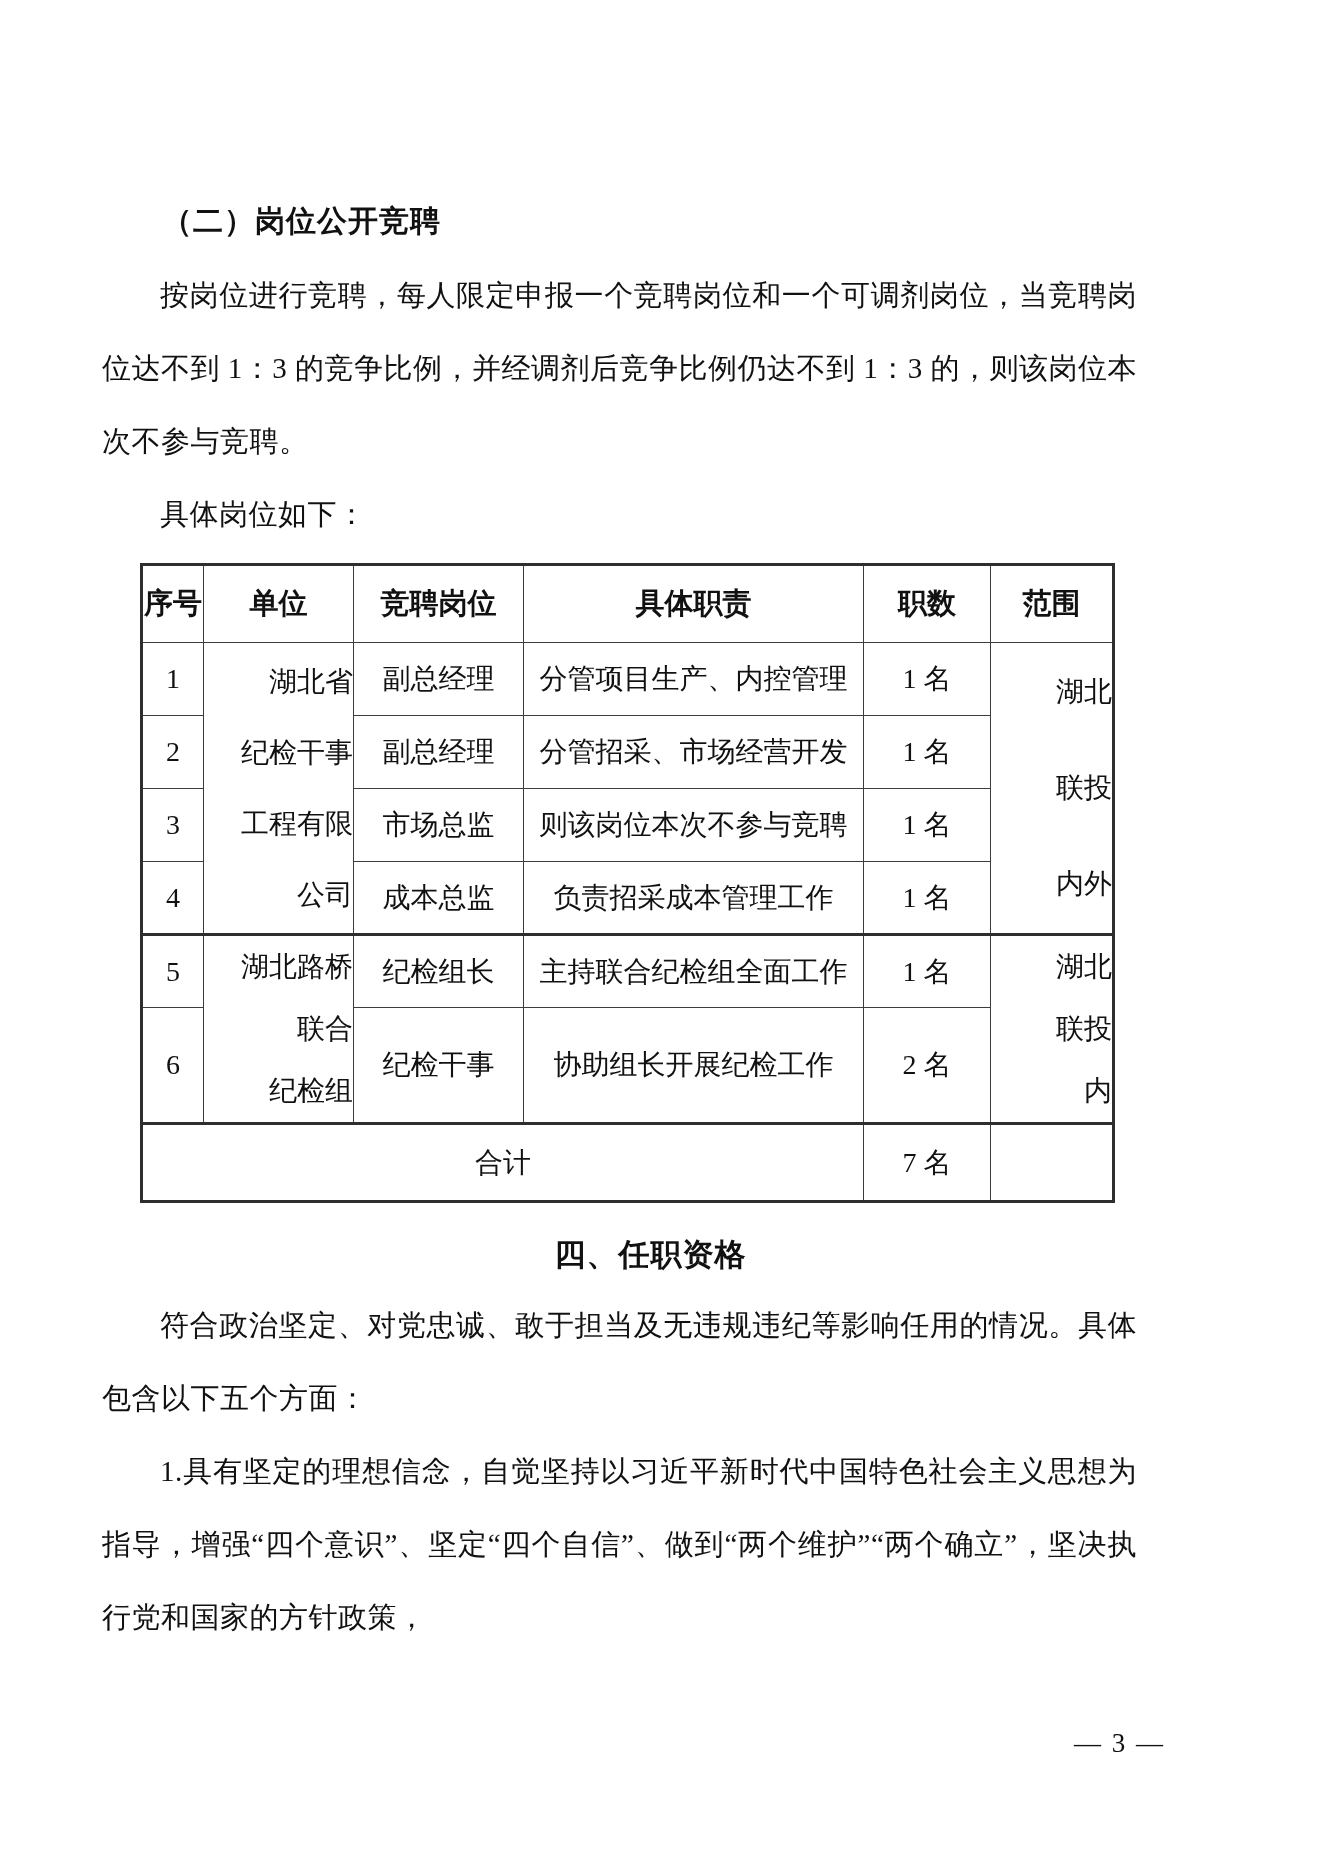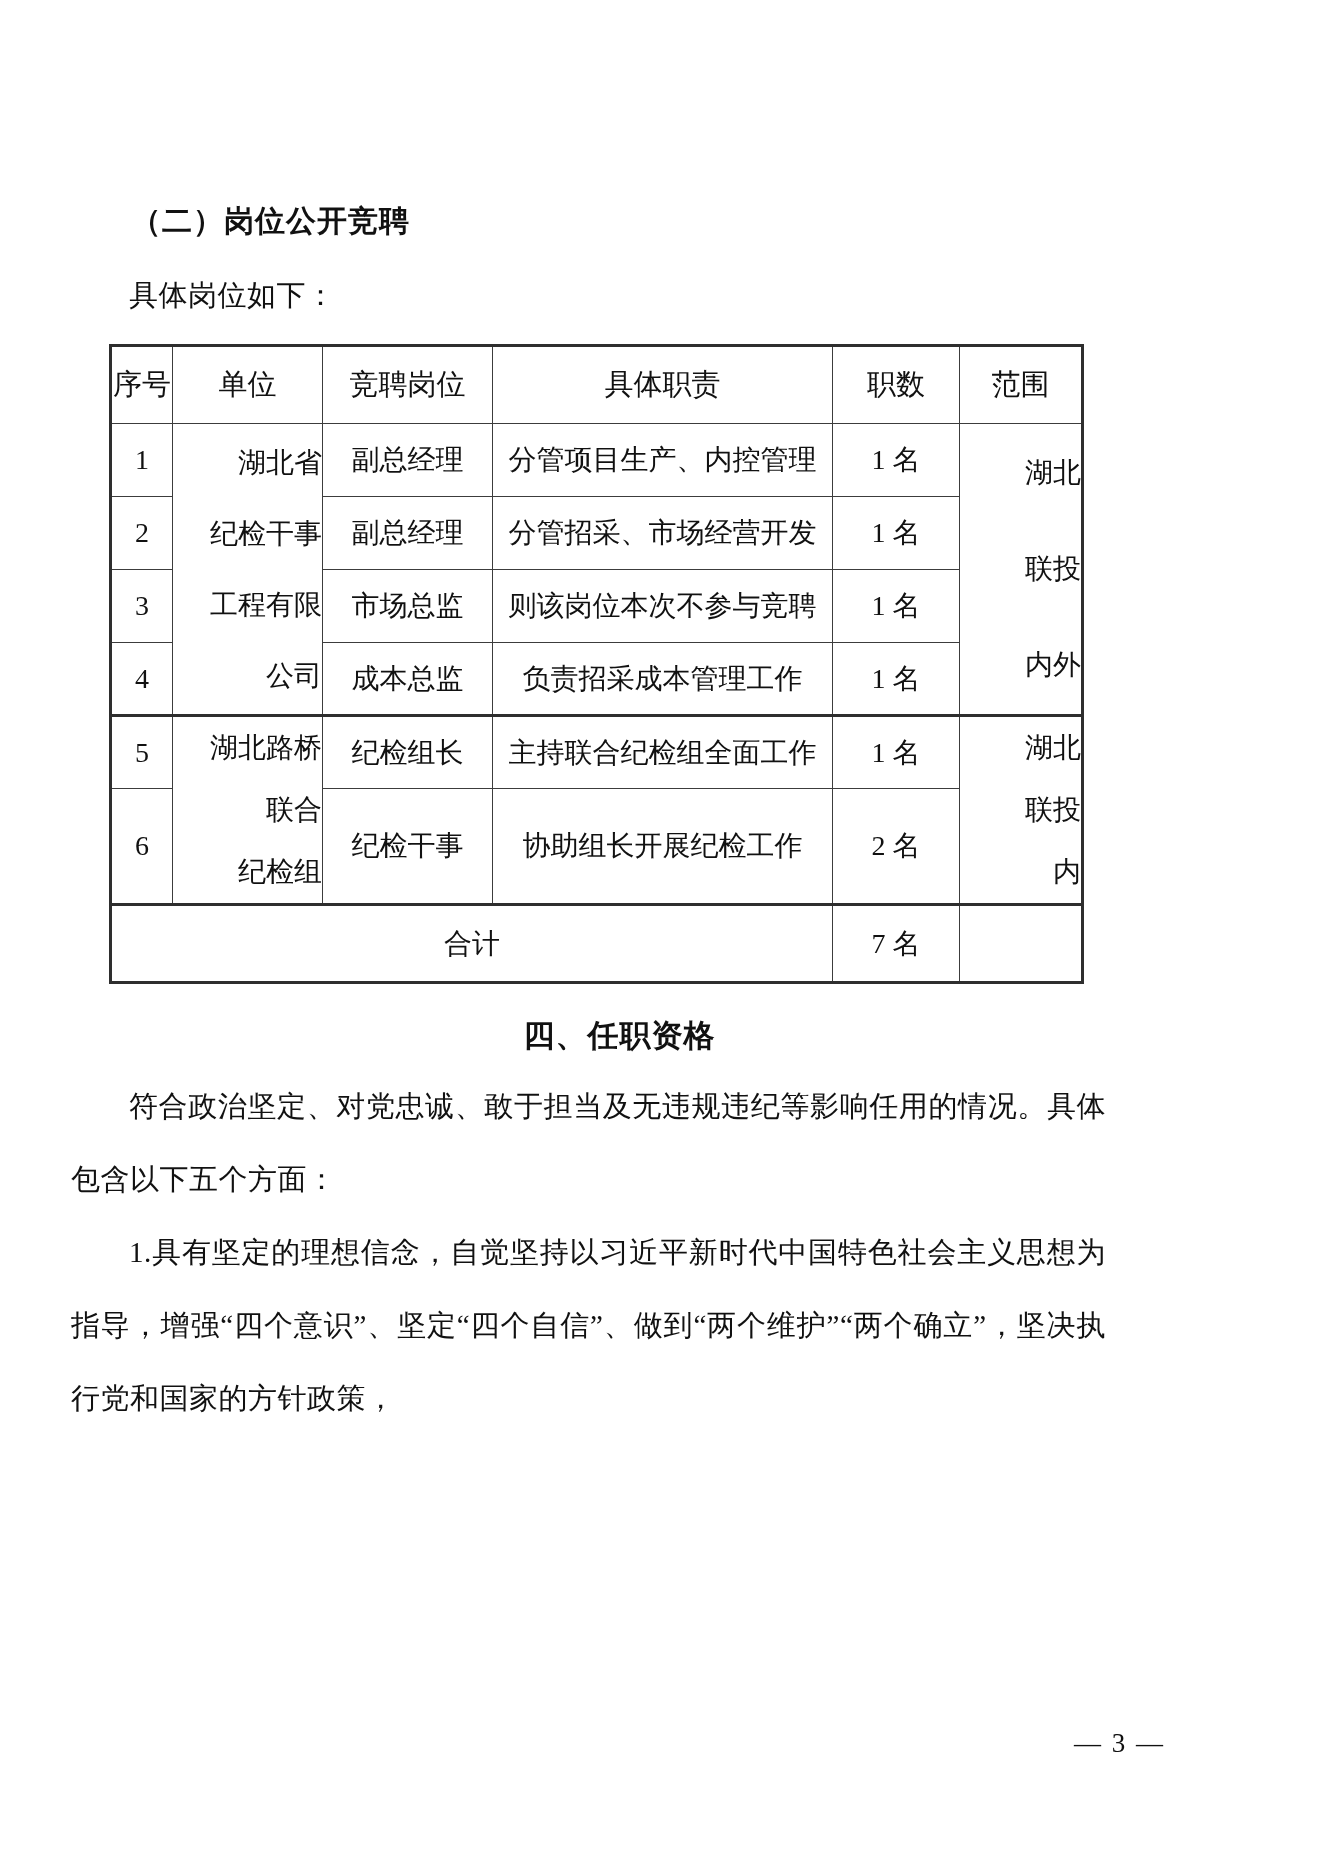--- a/index.html
+++ b/index.html
@@ -6,21 +6,21 @@
   .page {
     position: relative;
     width: 1323px;
     height: 1871px;
     margin: 0 auto;
     background: #ffffff;
     color: #111111;
     font-family: "Liberation Serif", "DejaVu Serif", serif;
     overflow: hidden;
     box-sizing: border-box;
-    padding: 197px 143px 0 71px;
+    padding: 197px 143px 0 102px;
   }
   .content { width: 1035px; }
 
   .h-kai {
     font-size: 30px;
     font-weight: 600;
     line-height: 48px;
     text-indent: 2em;
     margin: 0 0 14px 0;
     letter-spacing: 1px;
@@ -55,21 +55,21 @@
   }
   table.jobs th, table.jobs td {
     border: 1.5px solid #3c3c3c;
     text-align: center;
     vertical-align: middle;
     padding: 0;
     overflow: hidden;
   }
   table.jobs { border: 3px solid #2e2e2e; }
   tr.group-sep td { border-top: 3px solid #2e2e2e; }
-  table.jobs th { font-weight: 400; font-size: 29px; }
+  table.jobs th { font-weight: 700; font-size: 29px; }
   tr.row-h { height: 78px; }
   tr.row-d { height: 73px; }
   tr.row-tall { height: 115px; }
   tr.row-total { height: 78px; }
   .cell-lines div { text-align: right; }
   .lh-unit-a { line-height: 71px; }
   .lh-scope-a { line-height: 96px; }
   .lh-unit-b { line-height: 62px; }
   .lh-scope-b { line-height: 62px; }
 
@@ -83,20 +83,21 @@
   }
 </style>
 </head>
 <body>
 
 <div class="page">
   <div class="content">
 
     <h2 class="h-kai">（二）岗位公开竞聘</h2>
 
+    <p class="para">按岗位进行竞聘，每人限定申报一个竞聘岗位和一个可调剂岗位，当竞聘岗位达不到 1：3 的竞争比例，并经调剂后竞争比例仍达不到 1：3 的，则该岗位本次不参与竞聘。</p>
 
     <p class="para para-intro">具体岗位如下：</p>
 
     <table class="jobs">
       <colgroup>
         <col style="width:62px">
           <col style="width:150px">
           <col style="width:170px">
           <col style="width:340px">
           <col style="width:127px">

